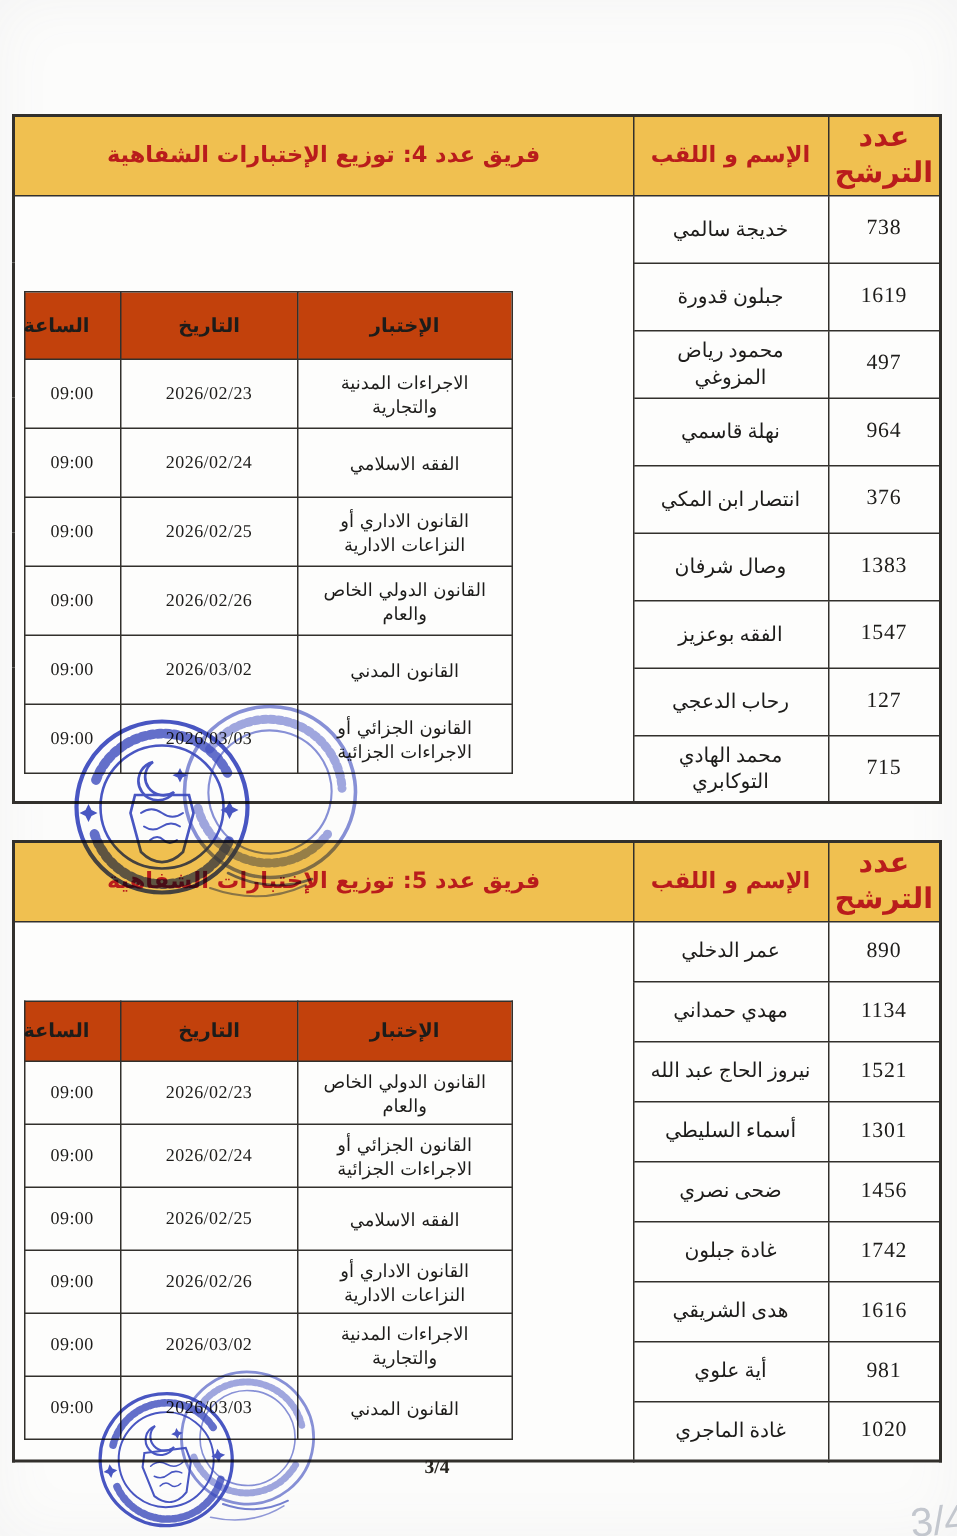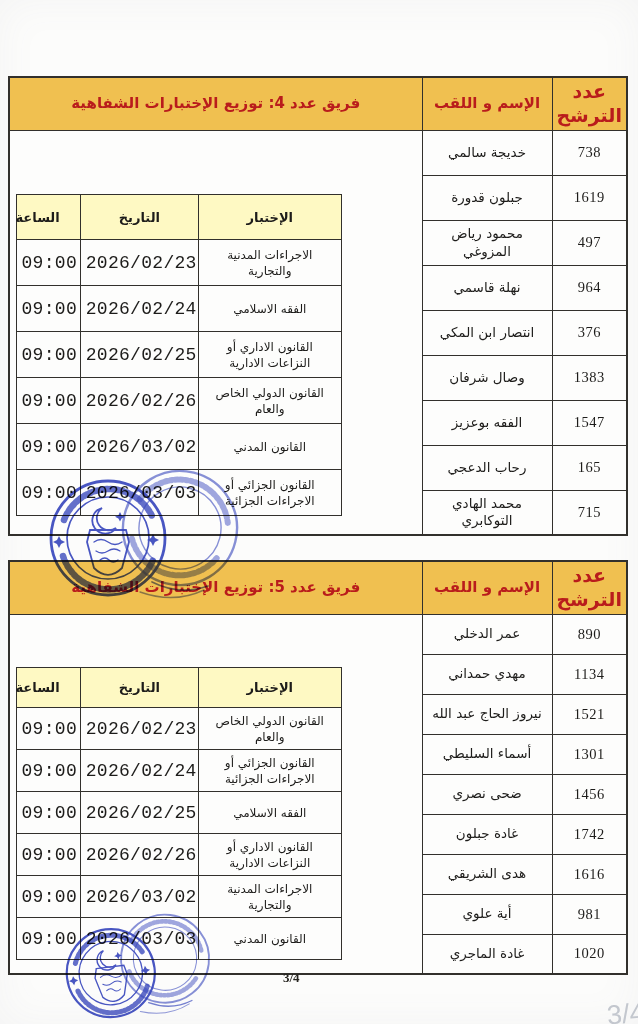--- a/index.html
+++ b/index.html
@@ -34,48 +34,48 @@
   th.yellow{
     background:#f0c050;
     font-weight:bold;font-size:15px;line-height:1.25;
     height:44px;color:#b91c1c;
   }
   th.yellow.small{font-size:19px;padding:2px 4px;}
   td.num{
     font-family:"Liberation Serif","DejaVu Sans",serif;
     font-size:14.5px;letter-spacing:.5px;direction:ltr;border-radius:22px;
   }
-  td.name{font-size:13.5px;line-height:1.3;padding:2px 10px;}
+  td.name{font-size:13.5px;line-height:1.3;padding:2px 10px;font-family:Liberation Serif, serif;}
   .t1 tbody tr{height:45px;}
   .t2 tbody tr{height:40px;}
   td.main-cell{vertical-align:top;padding:0;background:#fdfdfc;}
   
   .inner-wrap{margin:46px 72px 0 15px;}
   .t2 .inner-wrap{margin-top:40px;}
   table.inner{
     border-collapse:collapse;table-layout:fixed;width:326px;
     border:1.8px solid #32302c;background:#fdfdfc;
   }
   table.inner col.c-exam{width:142px;}
   table.inner col.c-date{width:118px;}
   table.inner col.c-time{width:64px;}
   table.inner th{
-    background:#fef9c3;font-weight:bold;font-size:13px;
+    background:#c2410c;font-weight:bold;font-size:13px;
     height:33px;border:1.6px solid #32302c;padding:2px 20px;
   }
   table.inner td{
     border:1.6px solid #32302c;text-align:center;vertical-align:middle;
     padding:2px 5px;
   }
   .t1 table.inner tbody tr{height:46px;}
   .t2 table.inner tbody tr{height:42px;}
   td.exam{font-size:12px;line-height:1.35;}
   td.date,td.time{
-    font-family:Liberation Mono, monospace;
-    font-size:18px;direction:ltr;letter-spacing:.3px;
+    font-family:Liberation Serif, serif;
+    font-size:12px;direction:ltr;letter-spacing:.3px;
   }
   
   .stamp{position:absolute;mix-blend-mode:multiply;pointer-events:none;}
   .stamp-a{left:36px;top:450px;width:212px;height:158px;}
   .stamp-b{left:28px;top:902px;width:216px;height:122px;transform:rotate(-7deg);}
   .stamp svg{display:block;width:100%;height:100%;overflow:hidden;}
   
   .footer-page{
     position:absolute;left:283px;top:970px;direction:ltr;
     font-family:"Liberation Serif","DejaVu Sans",serif;
@@ -179,21 +179,21 @@
         </tr>
         <tr>
           <td class="num">1383</td>
           <td class="name">وصال شرفان</td>
         </tr>
         <tr>
           <td class="num">1547</td>
           <td class="name">الفقه بوعزيز</td>
         </tr>
         <tr>
-          <td class="num">165</td>
+          <td class="num">127</td>
           <td class="name">رحاب الدعجي</td>
         </tr>
         <tr>
           <td class="num">715</td>
           <td class="name">محمد الهادي التوكابري</td>
         </tr>
       </tbody>
     </table>
   </div>
 

